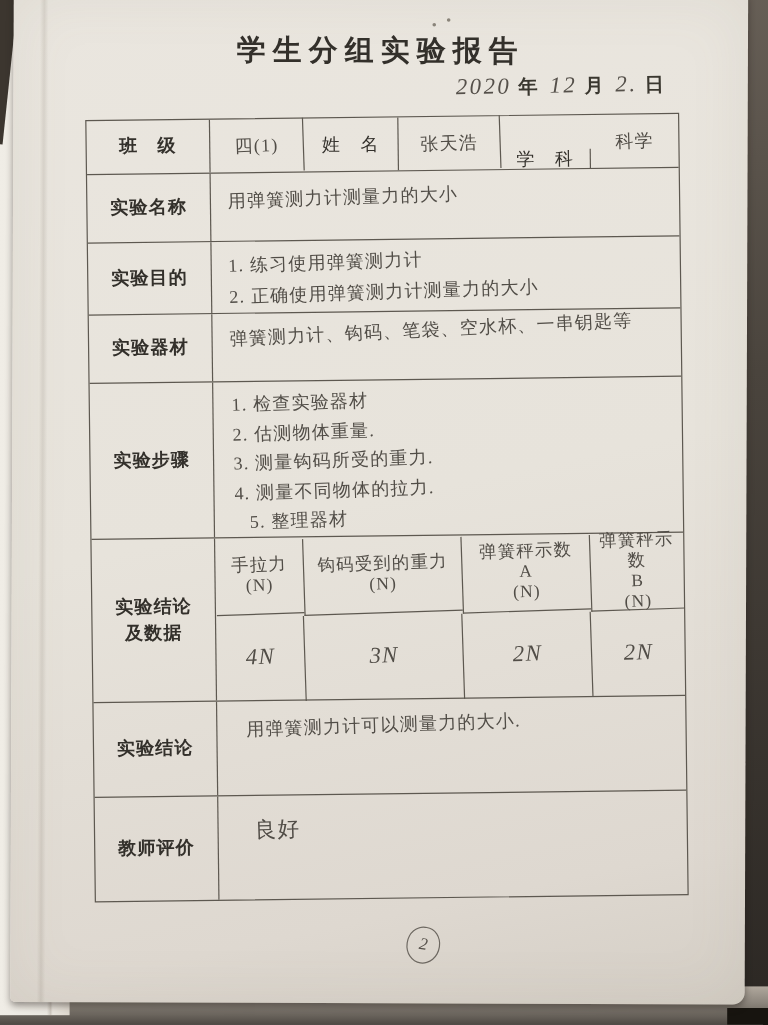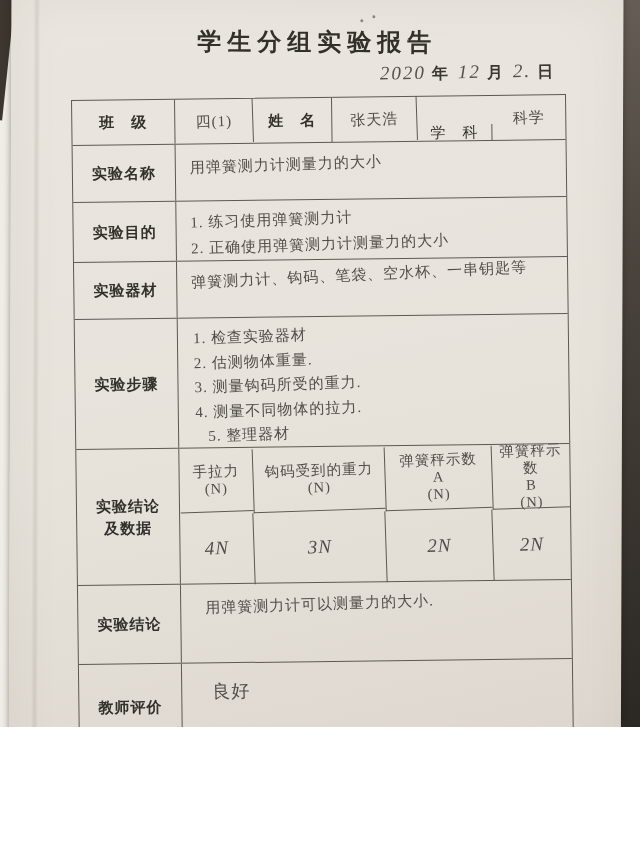--- a/index.html
+++ b/index.html
@@ -1,17 +1,17 @@
 <!DOCTYPE html>
 <html><head>
 <meta charset="utf-8">
 <style>
   html,body{margin:0;padding:0;}
   .canvas{
-    position:relative;width:640px;height:727px;overflow:hidden;
+    position:relative;width:640px;height:854px;overflow:hidden;
     background:linear-gradient(175deg,#6b635a 0%,#4a443d 40%,#2b2723 100%);
     font-family:"Liberation Serif", serif;
   }
   
   .desk{position:absolute;left:0;top:822px;width:640px;height:32px;
     background:linear-gradient(180deg,#b0a89d 0%,#8a837a 45%,#4e4943 100%);}
   .corner-dark{position:absolute;left:606px;top:840px;width:34px;height:14px;background:#17140f;}
   
   .under-sheet{position:absolute;left:0;top:0;width:58px;height:846px;
     background:linear-gradient(90deg,#f0ede6 0%,#ebe7e0 70%,#ddd7cd 100%);}
@@ -106,21 +106,21 @@
       <span class="printed">月</span>
       <span class="hw">2.</span>
       <span class="printed">日</span>
     </div>
 
     <div class="ft">
 
       <div class="ft-row h1">
         <div class="cell label-cell">班　级</div>
         <div class="cell vcell sep hw-line" style="flex:0 0 78px;">四(1)</div>
-        <div class="cell vcell sep" style="flex:0 0 79px;font-weight:700;letter-spacing:1px;text-align:center;">姓　名</div>
+        <div class="cell vcell sep" style="flex:0 0 79px;font-weight:400;letter-spacing:1px;text-align:center;">姓　名</div>
         <div class="cell vcell sep hw-line" style="flex:0 0 85px;">张天浩</div>
         <div class="cell vcell sep" style="flex:0 0 75px;font-weight:400;letter-spacing:1px;margin-top:28px;">学　科</div>
         <div class="cell vcell hw-line" style="flex:1;">科学</div>
       </div>
 
       <div class="ft-row h2">
         <div class="cell label-cell">实验名称</div>
         <div class="cell content-cell fill-top">
           <span class="hw-line" style="display:inline-block;margin-top:6px;">用弹簧测力计测量力的大小</span>
         </div>

